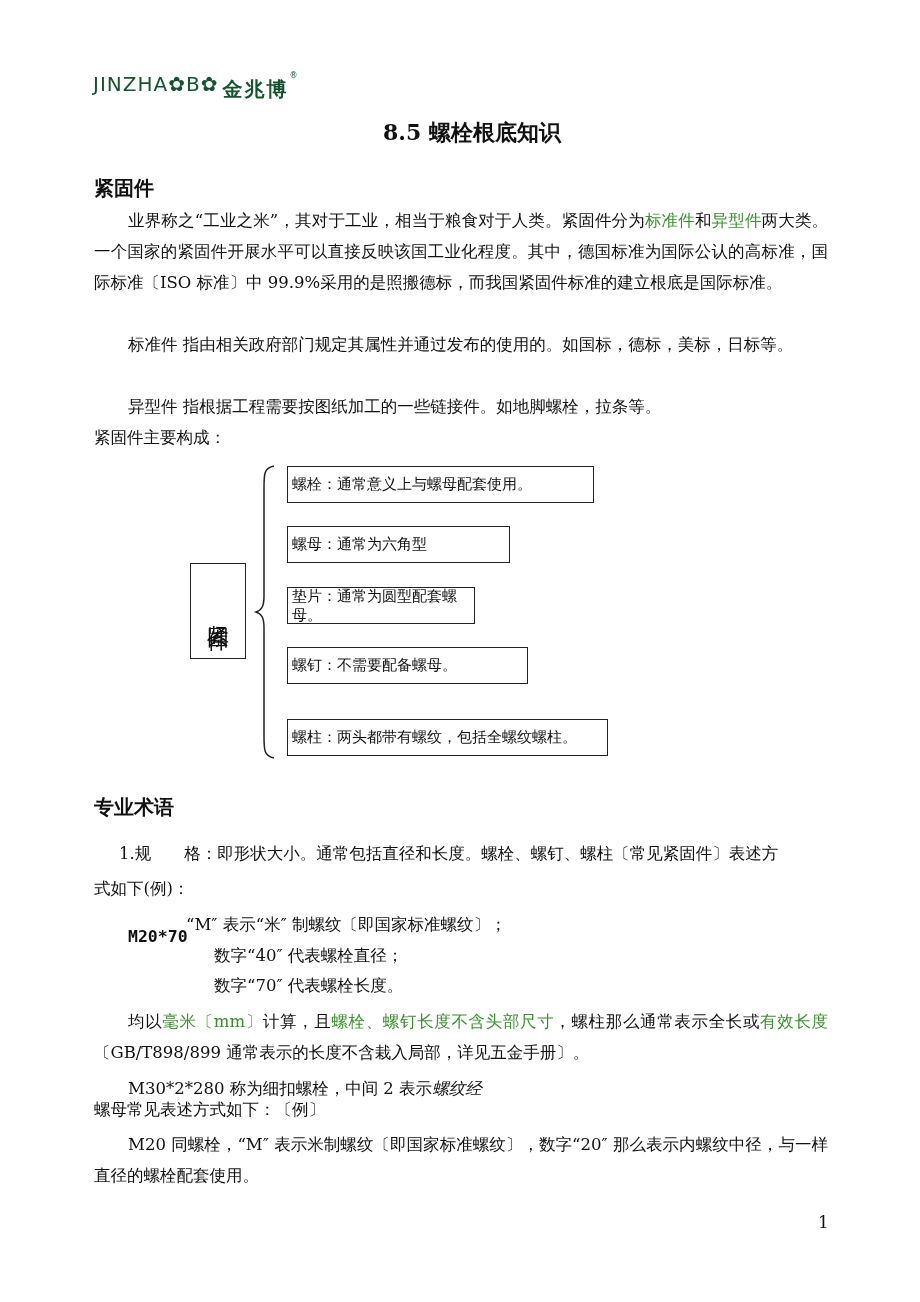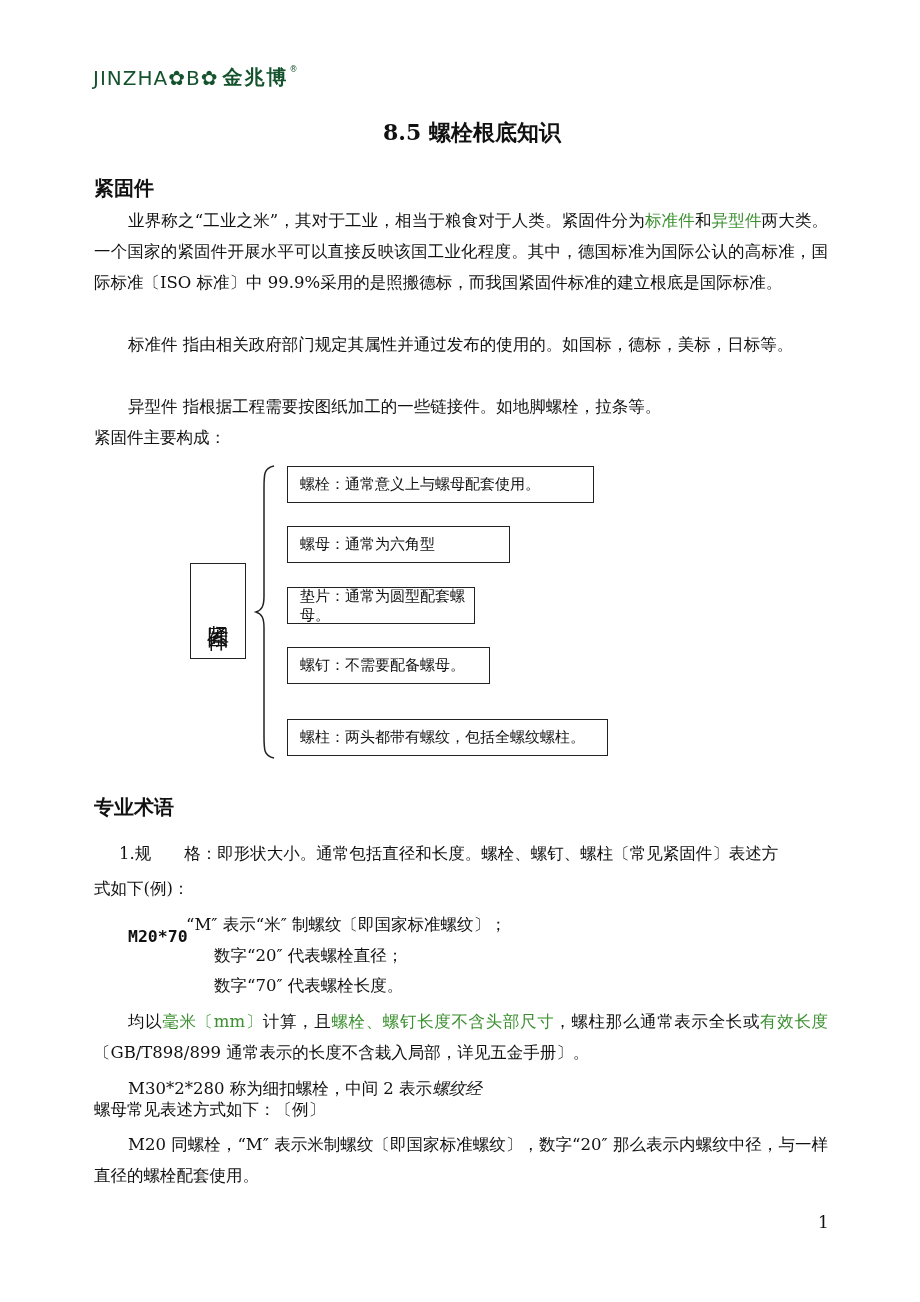--- a/index.html
+++ b/index.html
@@ -8,39 +8,39 @@
       font-family: "DejaVu Serif", "Liberation Serif", serif;
       color: #111111;
     }
     .logo {
       position: absolute; left: 93px; top: 64px;
       font-family: "DejaVu Sans", "Liberation Sans", sans-serif;
       font-size: 20px; letter-spacing: 1px; color: #14532d;
       display: flex; align-items: center;
     }
     .logo .reg { font-size: 8px; vertical-align: super; margin-left: 1px; position: relative; top: -8px; }
-    .logo .cn { font-weight: bold; margin-left: 4px; letter-spacing: 2px; }
+    .logo .cn { font-weight: bold; margin-left: 4px; letter-spacing: 2px; margin-top: 12px; }
     .title {
       position: absolute; left: 0; width: 920px; top: 118px; text-align: center;
       font-size: 22px; font-weight: bold; color: #111; margin-left: 12px;
     }
     .h2 {
       position: absolute; left: 94px;
       font-family: "DejaVu Sans", "Liberation Sans", sans-serif;
       font-size: 20px; font-weight: bold; color: #111;
     }
     .para {
       position: absolute; left: 94px; width: 734px;
       font-size: 16.5px; line-height: 31px; text-align: justify;
     }
     .indent { text-indent: 34px; }
     .green { color: #3a8f2e; }
     .box {
       position: absolute; border: 1.5px solid #222; background: #fff;
-      font-size: 15px; padding-left: 12px; box-sizing: border-box;
+      font-size: 15px; padding-left: 4px; box-sizing: border-box;
       display: flex; align-items: center;
     }
     .mainbox {
       position: absolute; left: 190px; top: 563px; width: 56px; height: 96px;
       border: 1.5px solid #222; box-sizing: border-box;
       display: flex; align-items: center; justify-content: center;
       font-family: "DejaVu Sans", "Liberation Sans", sans-serif;
       font-size: 22px; line-height: 24px; text-align: center;
       writing-mode: vertical-rl; letter-spacing: 2px;
     }
@@ -69,31 +69,31 @@
 <div class="para indent" style="top:391px;">异型件 指根据工程需要按图纸加工的一些链接件。如地脚螺栓，拉条等。</div>
 <div class="para" style="top:422px;">紧固件主要构成：</div>
 
 <div class="mainbox">紧固件</div>
 <svg class="brace" width="30" height="296" viewBox="0 0 30 296">
   <path d="M22 2 C12 4 12 10 12 24 L12 132 C12 142 10 146 4 148 C10 150 12 154 12 164 L12 272 C12 286 12 292 22 294" fill="none" stroke="#222" stroke-width="1.5"></path>
 </svg>
 <div class="box" style="left:287px; top:466px; width:307px; height:37px;">螺栓：通常意义上与螺母配套使用。</div>
 <div class="box" style="left:287px; top:526px; width:223px; height:37px;">螺母：通常为六角型</div>
 <div class="box" style="left:287px; top:587px; width:188px; height:37px;">垫片：通常为圆型配套螺母。</div>
-<div class="box" style="left:287px; top:647px; width:203px; height:37px;text-align:right;">螺钉：不需要配备螺母。</div>
+<div class="box" style="left:287px; top:647px; width:241px; height:37px;text-align:right;">螺钉：不需要配备螺母。</div>
 <div class="box" style="left:287px; top:719px; width:321px; height:37px;">螺柱：两头都带有螺纹，包括全螺纹螺柱。</div>
 
 <div class="h2" style="top:788px;margin-top:6px;">专业术语</div>
 
 <div class="line" style="left:94px; top:843px;margin-left:25px;">1.规　　格：即形状大小。通常包括直径和长度。螺栓、螺钉、螺柱〔常见紧固件〕表述方</div>
 <div class="line" style="left:94px; top:878px;">式如下(例)：</div>
 
 <div class="line bold" style="left:128px; top:914px;margin-top:13px;">M20*70</div>
 <div class="line" style="left:186px; top:914px;">“M″ 表示“米″ 制螺纹〔即国家标准螺纹〕；</div>
-<div class="line" style="left:214px; top:945px;">数字“20″ 代表螺栓直径；</div>
+<div class="line" style="left:214px; top:945px;">数字“40″ 代表螺栓直径；</div>
 <div class="line" style="left:214px; top:975px;">数字“70″ 代表螺栓长度。</div>
 
 <div class="para indent" style="top:1006px;"><span>均以</span><span class="green">毫米〔mm〕</span><span>计算，且</span><span class="green">螺栓、螺钉长度不含头部尺寸</span><span>，螺柱那么通常表示全长或</span><span class="green">有效长度</span><span>〔GB/T898/899 通常表示的长度不含栽入局部，详见五金手册〕。</span></div>
 
 <div class="line" style="left:128px; top:1068px;margin-top:10px;"><span>M30*2*280 称为细扣螺栓，中间 2 表示</span><span class="italic">螺纹经</span></div>
 <div class="line" style="left:94px; top:1099px;">螺母常见表述方式如下：〔例〕</div>
 <div class="para indent" style="top:1129px;">M20 同螺栓，“M″ 表示米制螺纹〔即国家标准螺纹〕，数字“20″ 那么表示内螺纹中径，与一样直径的螺栓配套使用。</div>
 
 <div class="pagenum">1</div>
 

